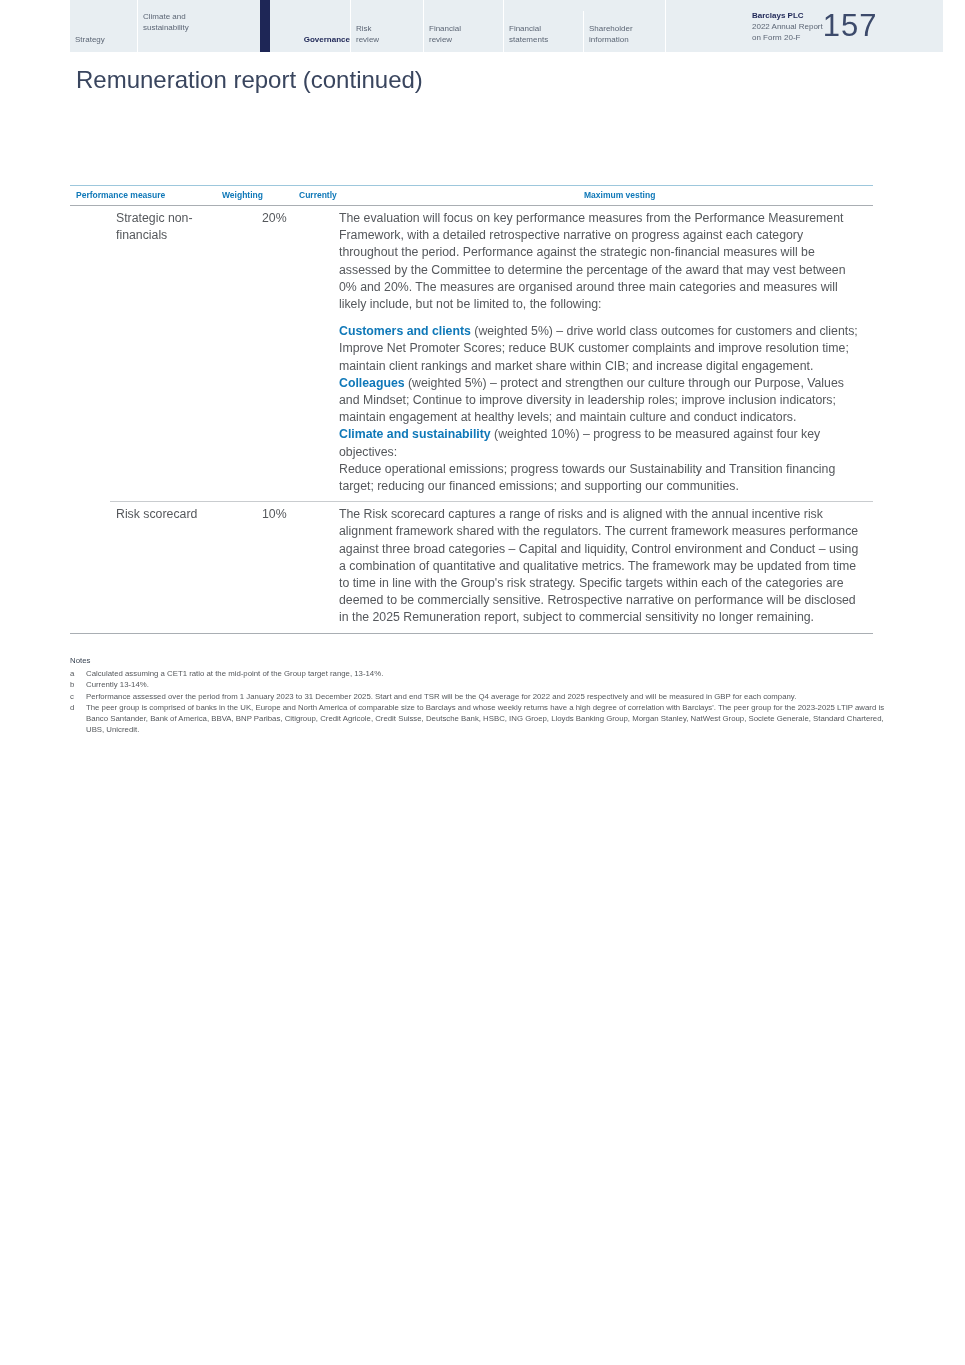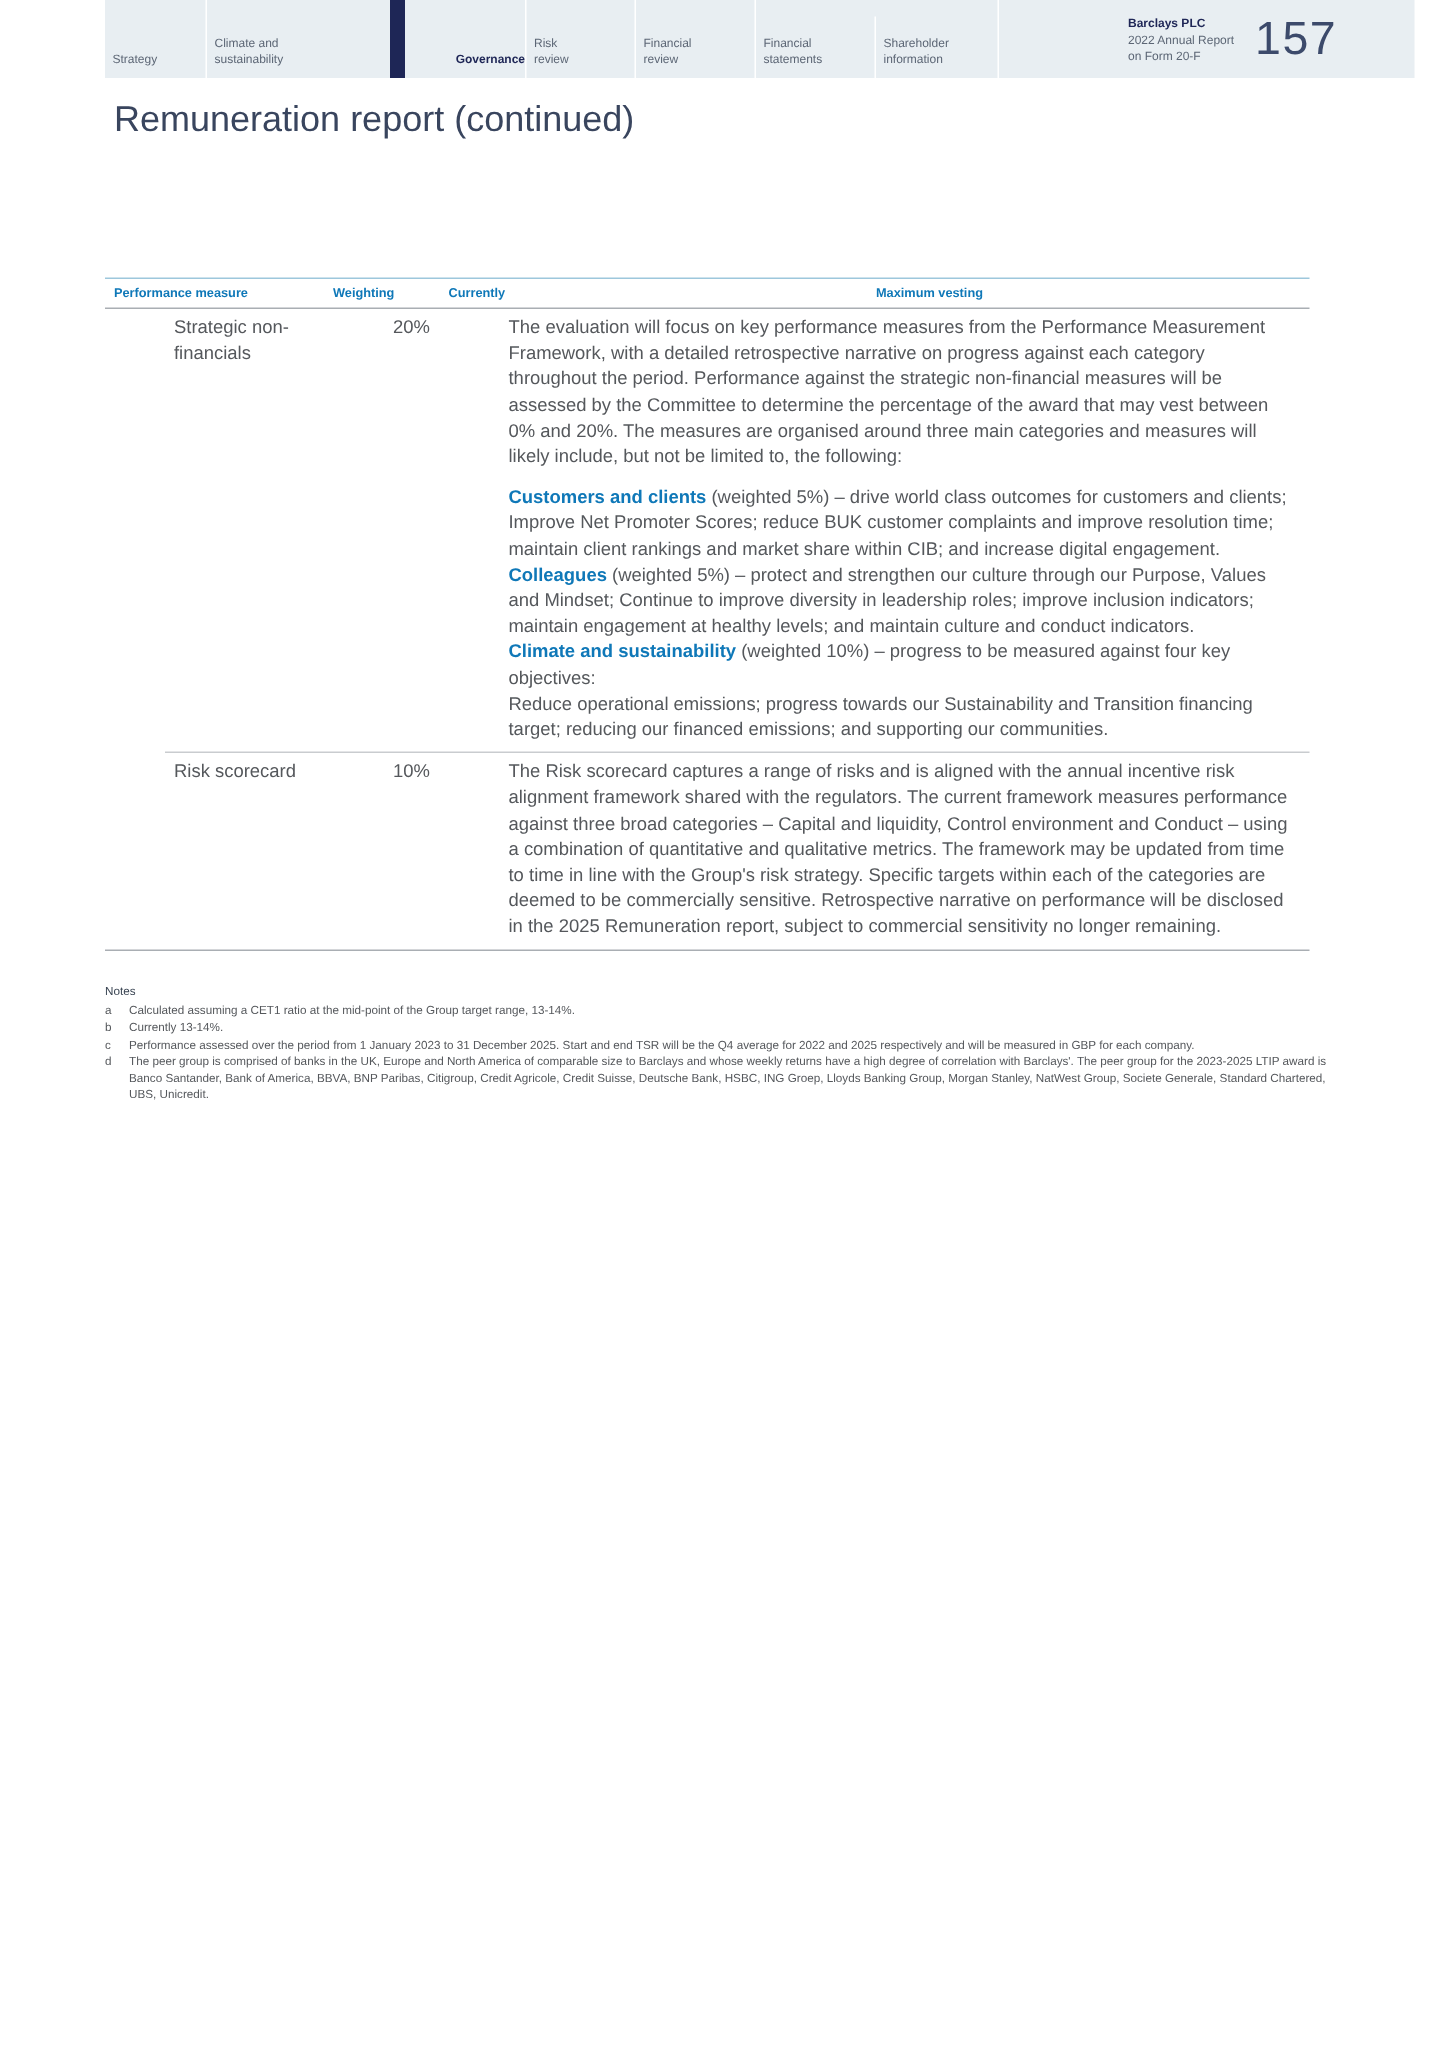--- a/index.html
+++ b/index.html
@@ -21,35 +21,34 @@
     display:flex;align-items:flex-end;
     box-sizing:border-box;
     padding:0 0 7px 5px;
     font-size:8px;line-height:10.5px;color:#5c6675;
   }
   .tab + .tab{border-left:1px solid #ffffff;}
   .tab .tab-label span{display:block;}
   .tab.active{font-weight:bold;color:#1e2656;justify-content:flex-end;}
   .nav-accent-bar{width:10px;height:52px;background:#1e2656;flex:0 0 10px;}
   .t1{width:67px;flex:0 0 67px;}
-  .t2{width:123px;flex:0 0 123px;}
+  .t2{width:123px;flex:0 0 123px;align-items:center;}
   .t3{width:80px;flex:0 0 80px;border-left:none !important;}
   .t4{width:73px;flex:0 0 73px;}
   .t5{width:80px;flex:0 0 80px;}
   .t6{width:80px;flex:0 0 80px;}
   .t7{width:82px;flex:0 0 82px;margin-top:11px;}
   .topbar-right{
     flex:1;display:flex;align-items:center;
     border-left:1px solid #ffffff;
     padding-left:86px;box-sizing:border-box;
   }
   .brand{font-size:8px;line-height:11px;color:#5c6675;}
   .brand .company{font-weight:bold;color:#1e2656;}
   .page-number{
-    margin-left:14px;
     font-size:31px;font-weight:300;letter-spacing:1px;
     color:#3c4a6b;
   }
   
   .report-title{
     position:absolute;left:70px;top:60px;
     font-size:24px;font-weight:400;color:#39455e;
     margin:6px;
   }
   

